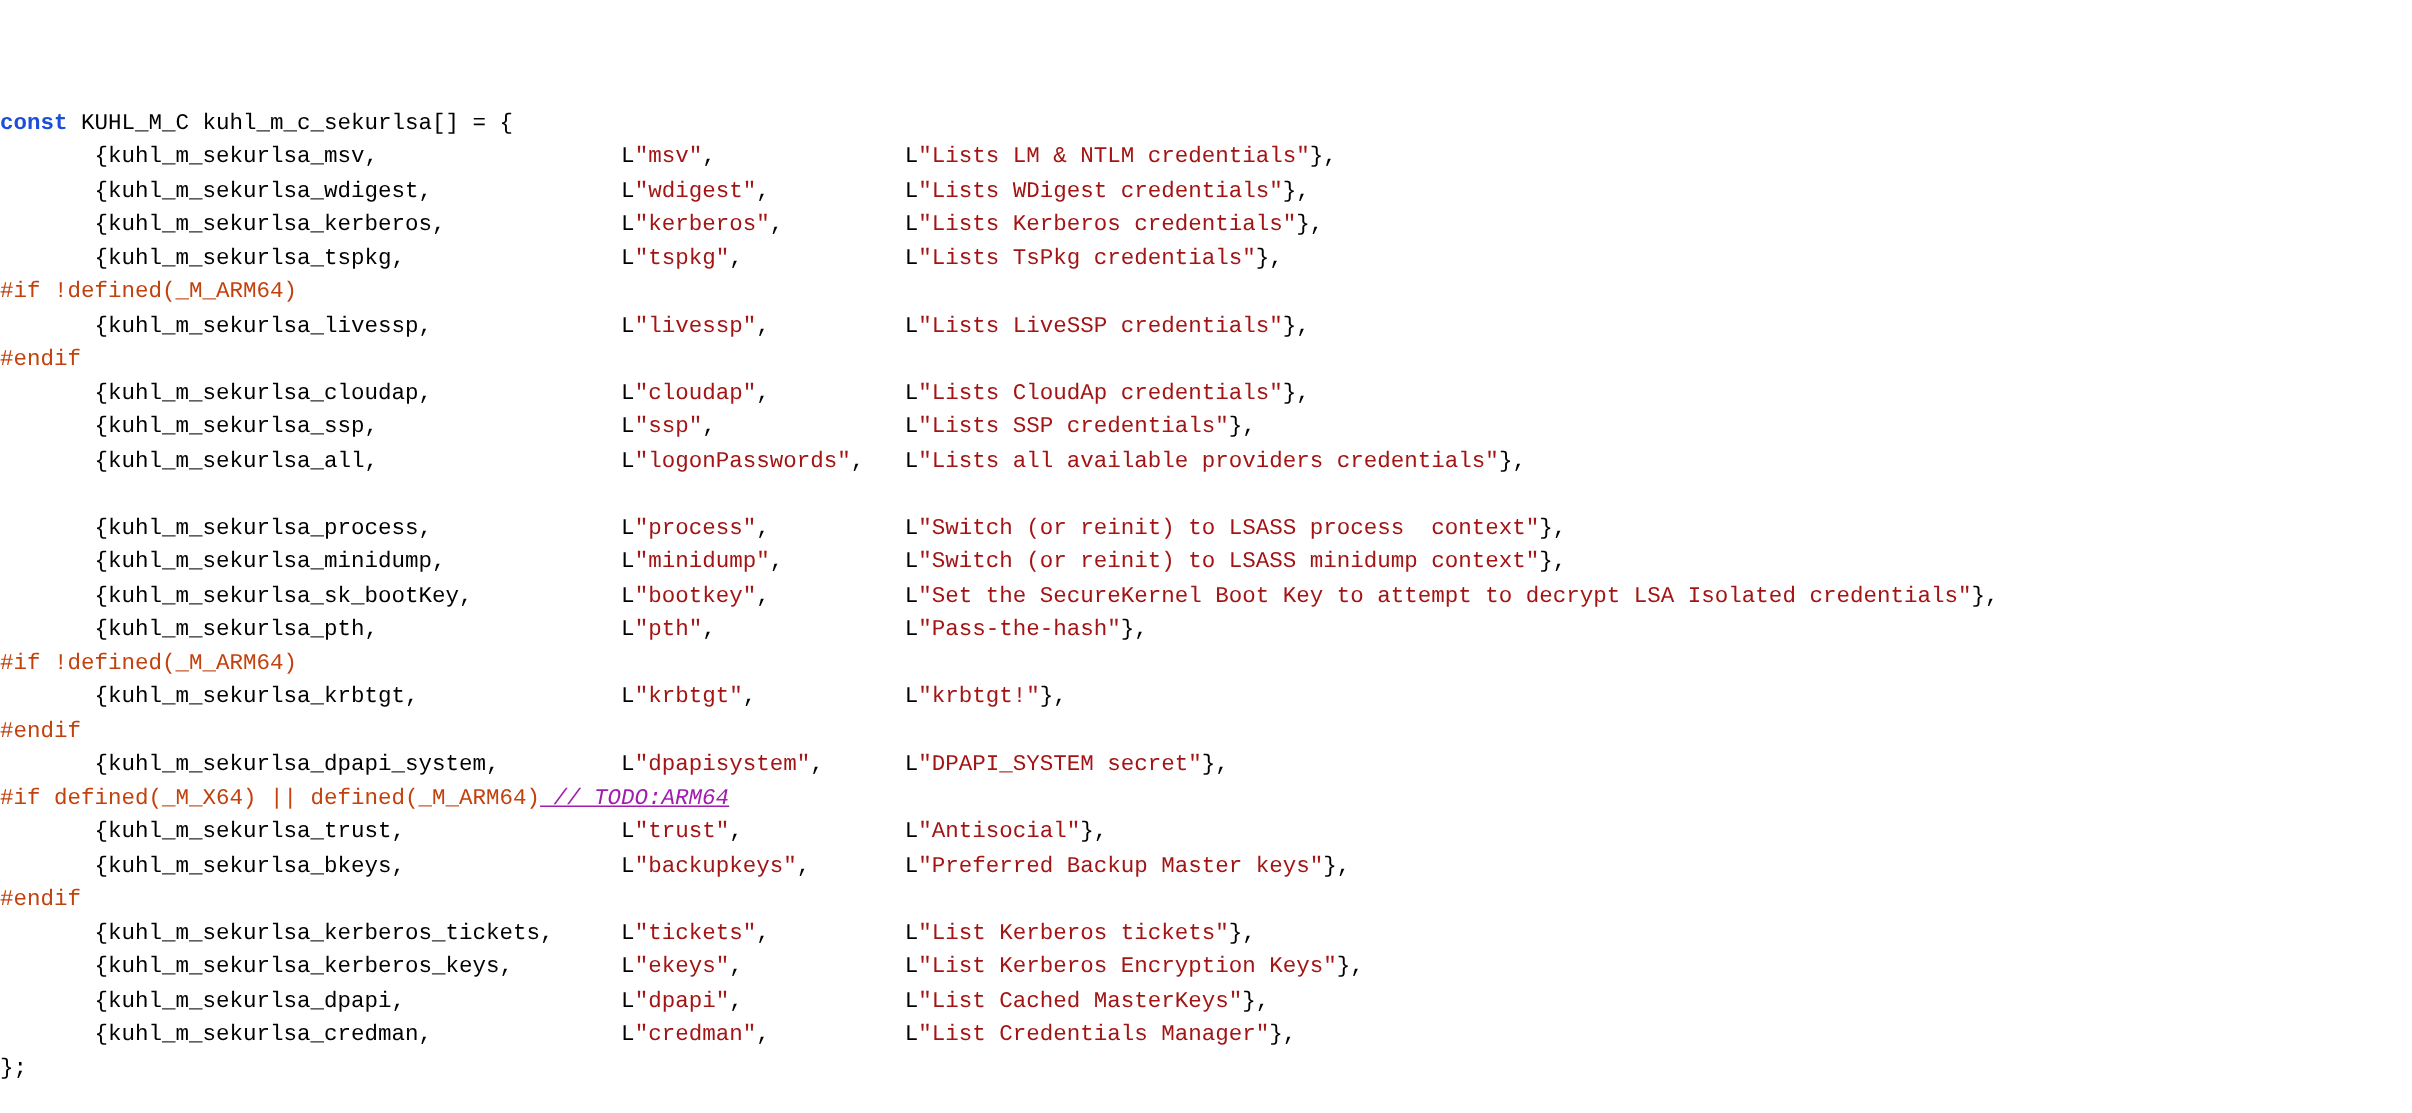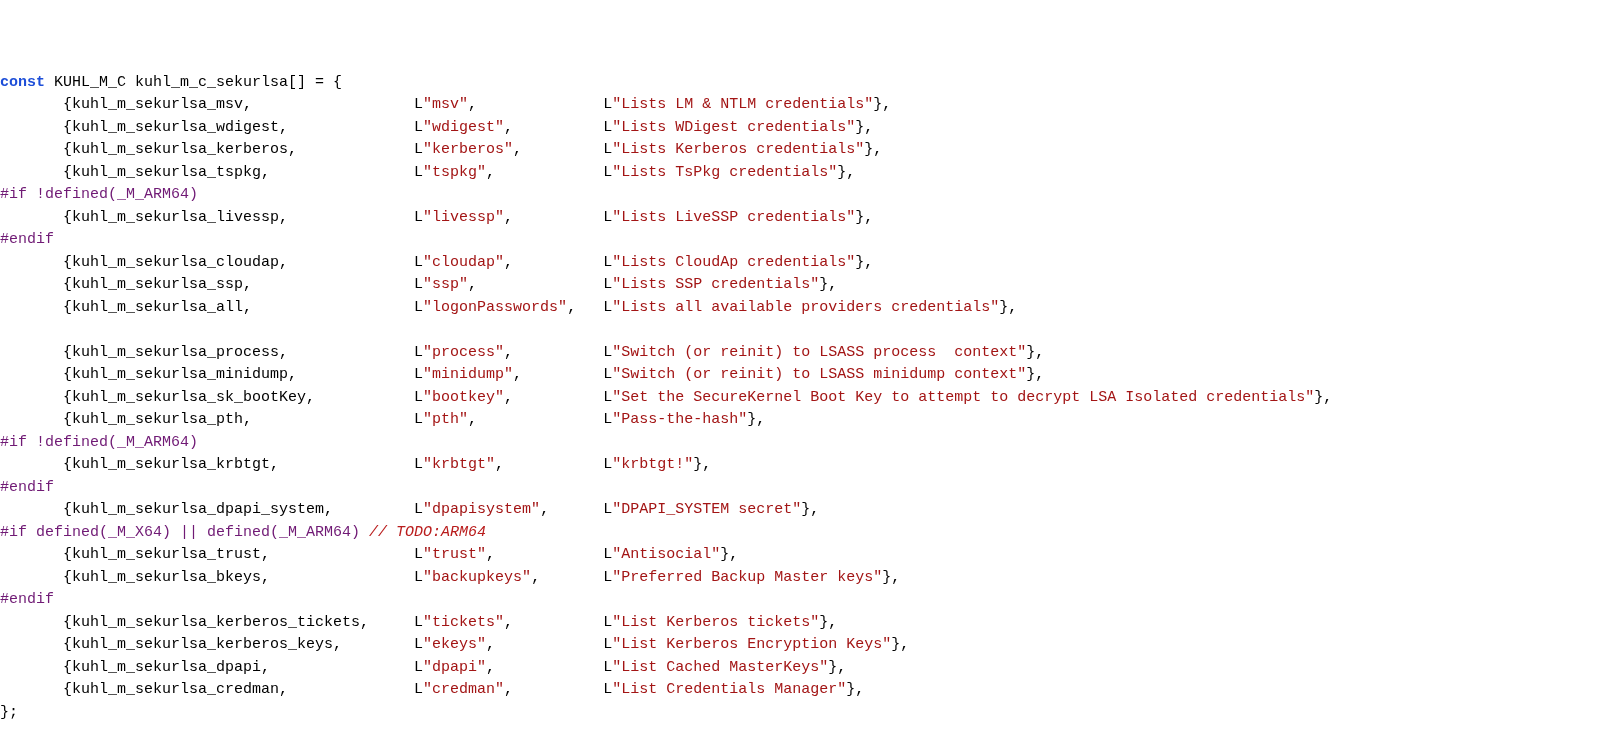--- a/index.html
+++ b/index.html
@@ -6,23 +6,23 @@
     font-family: Consolas, 'Courier New', monospace;
     font-size: 15px;
     line-height: 1.5;
     white-space: pre;
     margin: 0;
     padding: 4px 0;
     color: #000;
     background: #fff;
   }
   .kw   { color: #1d4ed8; font-weight: bold; }
-  .pp   { color: #701a75; }
+  .pp   { color: #c2410c; }
   .str  { color: #a31515; }
-  .cmt  { color: #b91c1c; font-style: italic; }
+  .cmt  { color: #a21caf; font-style: italic; text-decoration: underline; }
   .tok  { white-space: pre; }
 </style>
 </head>
 <body>
 
 
 <div id="code"><div class="tok"><span class="kw">const</span><span> KUHL_M_C kuhl_m_c_sekurlsa[] = {</span></div><div class="tok"><span>       </span><span>{kuhl_m_sekurlsa_msv,                  </span><span>L</span><span class="str">"msv"</span><span>,</span><span>              </span><span>L</span><span class="str">"Lists LM &amp; NTLM credentials"</span><span>},</span></div><div class="tok"><span>       </span><span>{kuhl_m_sekurlsa_wdigest,              </span><span>L</span><span class="str">"wdigest"</span><span>,</span><span>          </span><span>L</span><span class="str">"Lists WDigest credentials"</span><span>},</span></div><div class="tok"><span>       </span><span>{kuhl_m_sekurlsa_kerberos,             </span><span>L</span><span class="str">"kerberos"</span><span>,</span><span>         </span><span>L</span><span class="str">"Lists Kerberos credentials"</span><span>},</span></div><div class="tok"><span>       </span><span>{kuhl_m_sekurlsa_tspkg,                </span><span>L</span><span class="str">"tspkg"</span><span>,</span><span>            </span><span>L</span><span class="str">"Lists TsPkg credentials"</span><span>},</span></div><div class="tok"><span class="pp">#if !defined(_M_ARM64)</span></div><div class="tok"><span>       </span><span>{kuhl_m_sekurlsa_livessp,              </span><span>L</span><span class="str">"livessp"</span><span>,</span><span>          </span><span>L</span><span class="str">"Lists LiveSSP credentials"</span><span>},</span></div><div class="tok"><span class="pp">#endif</span></div><div class="tok"><span>       </span><span>{kuhl_m_sekurlsa_cloudap,              </span><span>L</span><span class="str">"cloudap"</span><span>,</span><span>          </span><span>L</span><span class="str">"Lists CloudAp credentials"</span><span>},</span></div><div class="tok"><span>       </span><span>{kuhl_m_sekurlsa_ssp,                  </span><span>L</span><span class="str">"ssp"</span><span>,</span><span>              </span><span>L</span><span class="str">"Lists SSP credentials"</span><span>},</span></div><div class="tok"><span>       </span><span>{kuhl_m_sekurlsa_all,                  </span><span>L</span><span class="str">"logonPasswords"</span><span>,</span><span>   </span><span>L</span><span class="str">"Lists all available providers credentials"</span><span>},</span></div><div class="tok"> </div><div class="tok"><span>       </span><span>{kuhl_m_sekurlsa_process,              </span><span>L</span><span class="str">"process"</span><span>,</span><span>          </span><span>L</span><span class="str">"Switch (or reinit) to LSASS process  context"</span><span>},</span></div><div class="tok"><span>       </span><span>{kuhl_m_sekurlsa_minidump,             </span><span>L</span><span class="str">"minidump"</span><span>,</span><span>         </span><span>L</span><span class="str">"Switch (or reinit) to LSASS minidump context"</span><span>},</span></div><div class="tok"><span>       </span><span>{kuhl_m_sekurlsa_sk_bootKey,           </span><span>L</span><span class="str">"bootkey"</span><span>,</span><span>          </span><span>L</span><span class="str">"Set the SecureKernel Boot Key to attempt to decrypt LSA Isolated credentials"</span><span>},</span></div><div class="tok"><span>       </span><span>{kuhl_m_sekurlsa_pth,                  </span><span>L</span><span class="str">"pth"</span><span>,</span><span>              </span><span>L</span><span class="str">"Pass-the-hash"</span><span>},</span></div><div class="tok"><span class="pp">#if !defined(_M_ARM64)</span></div><div class="tok"><span>       </span><span>{kuhl_m_sekurlsa_krbtgt,               </span><span>L</span><span class="str">"krbtgt"</span><span>,</span><span>           </span><span>L</span><span class="str">"krbtgt!"</span><span>},</span></div><div class="tok"><span class="pp">#endif</span></div><div class="tok"><span>       </span><span>{kuhl_m_sekurlsa_dpapi_system,         </span><span>L</span><span class="str">"dpapisystem"</span><span>,</span><span>      </span><span>L</span><span class="str">"DPAPI_SYSTEM secret"</span><span>},</span></div><div class="tok"><span class="pp">#if defined(_M_X64) || defined(_M_ARM64)</span><span class="cmt"> // TODO:ARM64</span></div><div class="tok"><span>       </span><span>{kuhl_m_sekurlsa_trust,                </span><span>L</span><span class="str">"trust"</span><span>,</span><span>            </span><span>L</span><span class="str">"Antisocial"</span><span>},</span></div><div class="tok"><span>       </span><span>{kuhl_m_sekurlsa_bkeys,                </span><span>L</span><span class="str">"backupkeys"</span><span>,</span><span>       </span><span>L</span><span class="str">"Preferred Backup Master keys"</span><span>},</span></div><div class="tok"><span class="pp">#endif</span></div><div class="tok"><span>       </span><span>{kuhl_m_sekurlsa_kerberos_tickets,     </span><span>L</span><span class="str">"tickets"</span><span>,</span><span>          </span><span>L</span><span class="str">"List Kerberos tickets"</span><span>},</span></div><div class="tok"><span>       </span><span>{kuhl_m_sekurlsa_kerberos_keys,        </span><span>L</span><span class="str">"ekeys"</span><span>,</span><span>            </span><span>L</span><span class="str">"List Kerberos Encryption Keys"</span><span>},</span></div><div class="tok"><span>       </span><span>{kuhl_m_sekurlsa_dpapi,                </span><span>L</span><span class="str">"dpapi"</span><span>,</span><span>            </span><span>L</span><span class="str">"List Cached MasterKeys"</span><span>},</span></div><div class="tok"><span>       </span><span>{kuhl_m_sekurlsa_credman,              </span><span>L</span><span class="str">"credman"</span><span>,</span><span>          </span><span>L</span><span class="str">"List Credentials Manager"</span><span>},</span></div><div class="tok">};</div></div>
 
 
 

